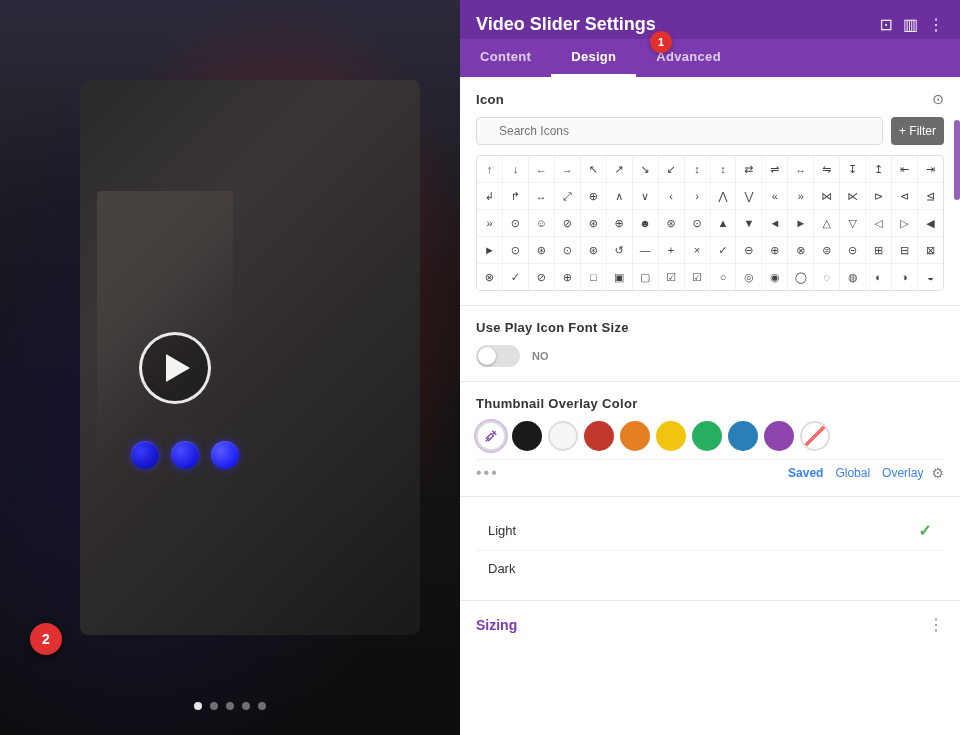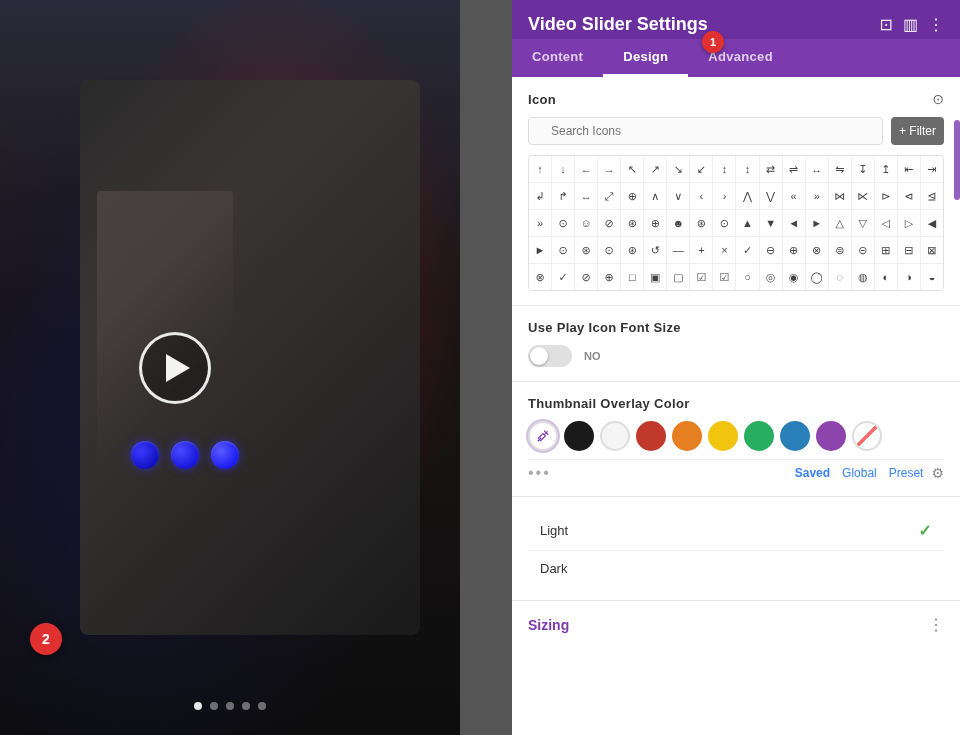--- a/index.html
+++ b/index.html
@@ -128,21 +128,21 @@
       justify-content: center;
       z-index: 10;
       box-shadow: 0 2px 6px rgba(0,0,0,0.4);
     }
 
     
     .right-panel {
       position: absolute;
       right: 0;
       top: 0;
-      width: 448px;
+      width: 500px;
       height: 735px;
       background: #f4f4f4;
       display: flex;
       flex-direction: column;
     }
 
     
     .settings-header {
       background: #6b2f9e;
       padding: 14px 16px 0;
@@ -635,21 +635,21 @@
         <div class="color-swatch" style="background:#27ae60;"></div>
         <div class="color-swatch" style="background:#2980b9;"></div>
         <div class="color-swatch" style="background:#8e44ad;"></div>
         <div class="color-swatch striped"></div>
       </div>
 
       <div class="color-tabs-row">
         <span class="more-dots">•••</span>
         <span class="color-tab active">Saved</span>
         <span class="color-tab">Global</span>
-        <span class="color-tab">Preset</span>
+        <span class="color-tab">Overlay</span>
         <span class="gear-icon-small">⚙</span>
       </div>
     </div>
 
     <div class="section">
 
       <div>
         <div class="radio-option">
           <span class="radio-label">Light</span>
           <span class="check-icon">✓</span>

